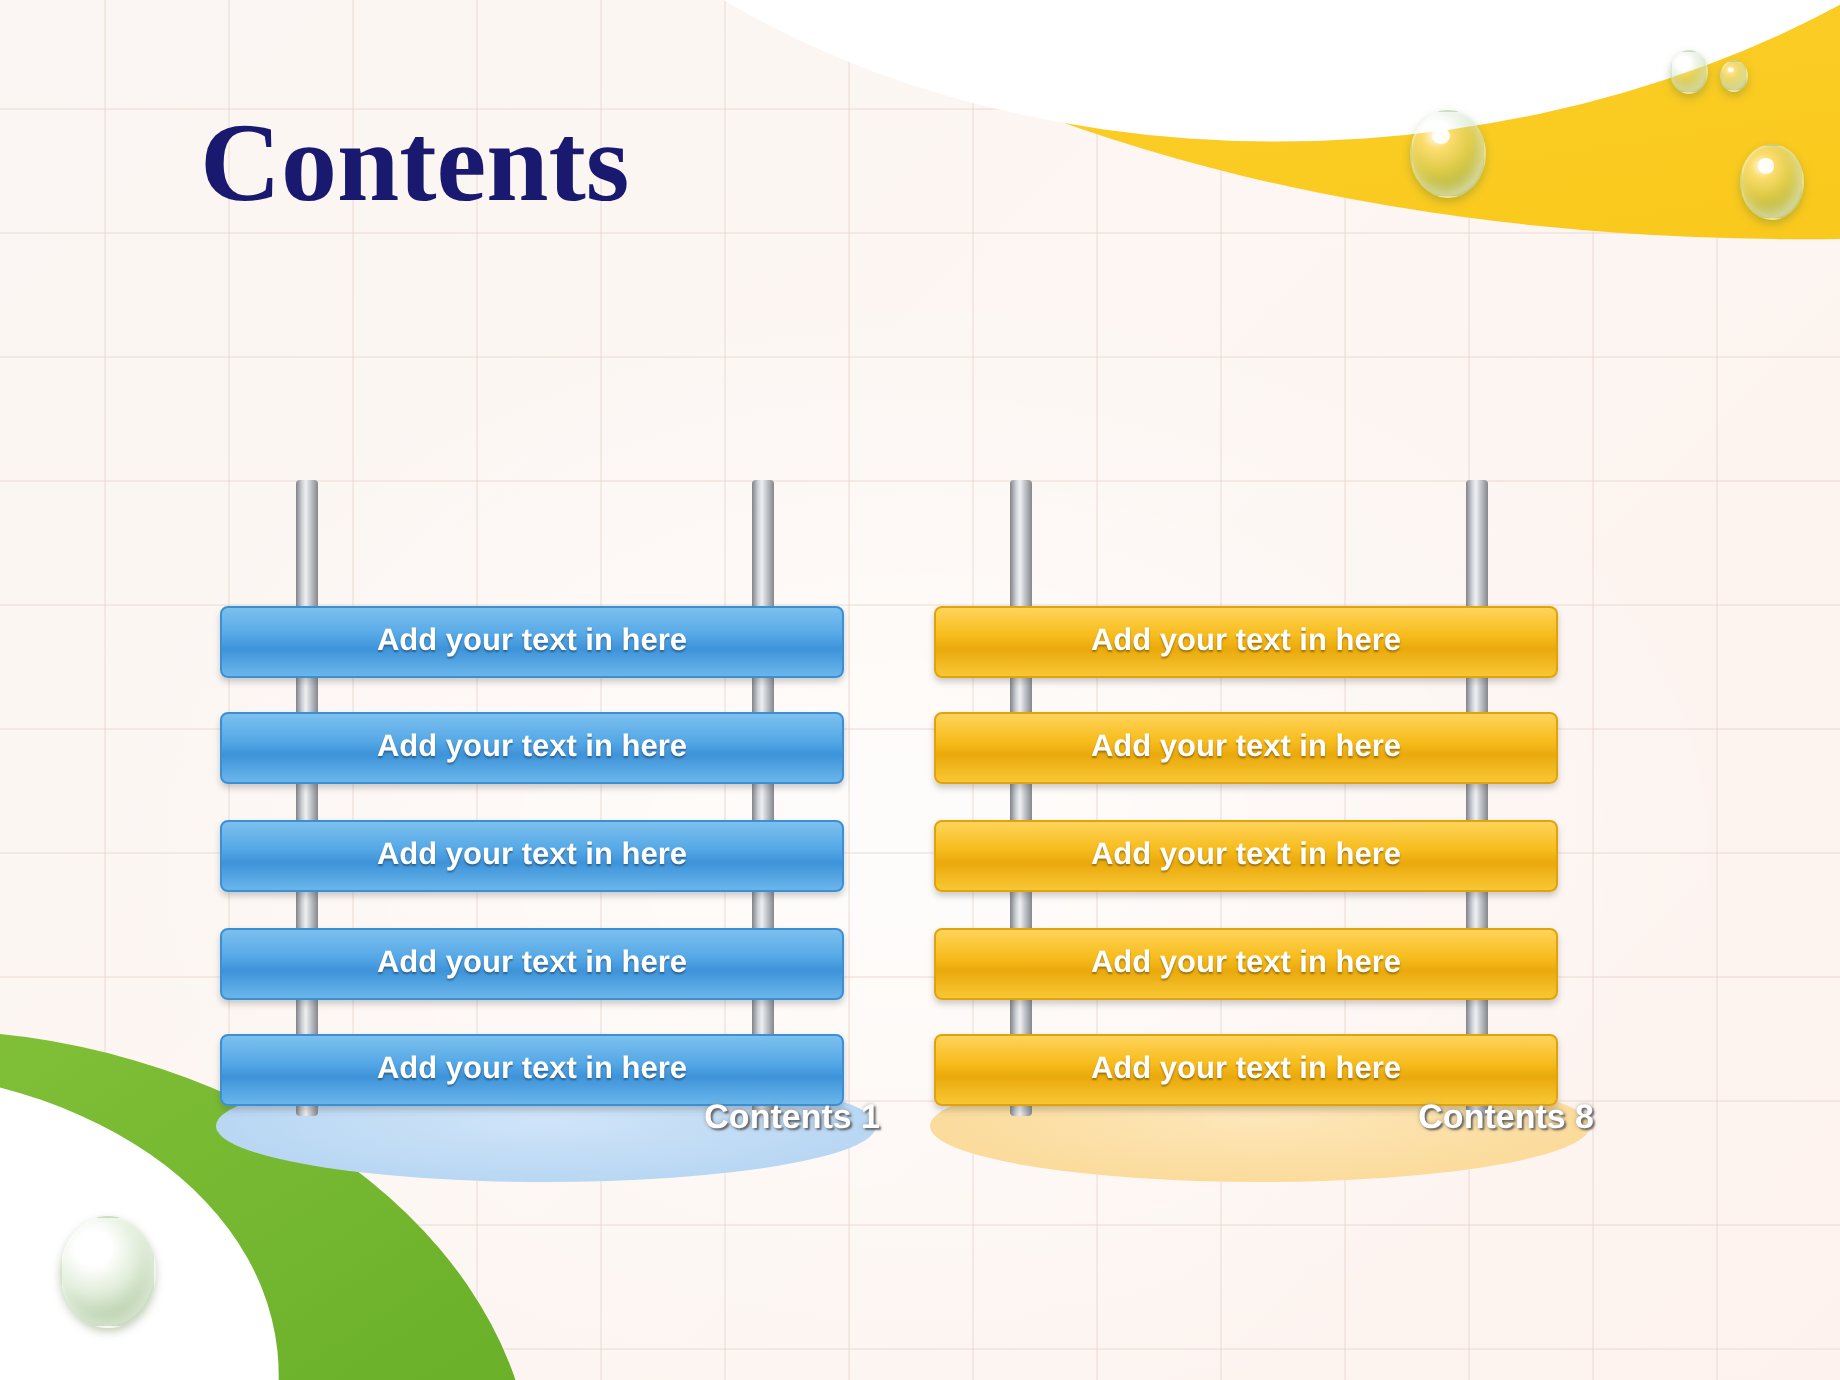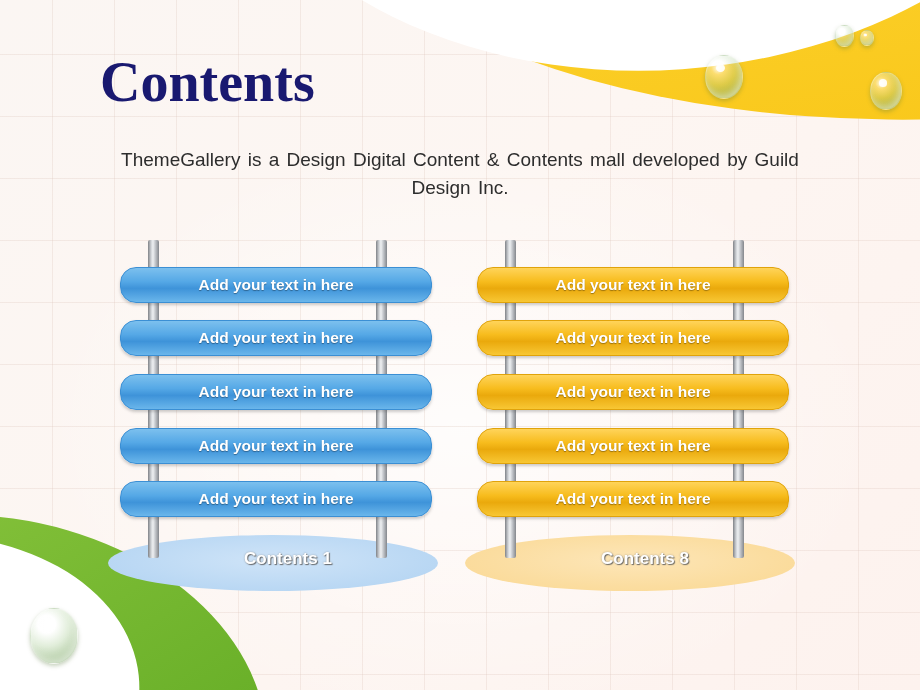--- a/index.html
+++ b/index.html
@@ -149,53 +149,54 @@
     width: 11px;
     height: 318px;
     background: linear-gradient(to right, #7f8287 0%, #cfd2d6 28%, #eef0f2 45%, #b9bcc1 72%, #84878c 100%);
     border-radius: 2px;
   }
   .post.left-post { left: 40px; }
   .post.right-post { left: 268px; }
 
   .plank {
     position: absolute;
-    left: 12px;
+    left: 2px;
     width: 310px;
     height: 34px;
-    border-radius: 16px;
+    border-radius: 4px;
     display: flex;
     align-items: center;
     justify-content: center;
     color: #ffffff;
     font-size: 15.5px;
     font-weight: bold;
     text-shadow: 0 1px 1px rgba(0,0,0,0.35);
     box-shadow: 0 2px 3px rgba(80,80,80,0.28);
+    margin-top: 36px;
   }
   .plank.blue {
     background: linear-gradient(to bottom, #7cc0ee 0%, #55a8e6 40%, #3e93d9 60%, #6ab6eb 100%);
     border: 1px solid #3b8fd4;
   }
   .plank.orange {
     background: linear-gradient(to bottom, #ffd45a 0%, #f7bc1d 40%, #eaa90c 60%, #f8c734 100%);
     border: 1px solid #e0a30b;
   }
   .p0 { top: 27px; }
   .p1 { top: 80px; }
   .p2 { top: 134px; }
   .p3 { top: 188px; }
   .p4 { top: 241px; }
 
   .group-label {
     position: absolute;
     top: 309px;
-    left: 15px;
+    left: 2px;
     width: 330px;
-    text-align: center;
+    text-align: right;
     font-size: 17px;
     font-weight: bold;
     color: #ffffff;
     text-shadow: 1px 1px 1px rgba(90,90,90,0.85), 0 0 2px rgba(120,120,120,0.6);
   }
 </style>
 </head>
 <body>
 
 <div id="slide">
@@ -209,21 +210,20 @@
   <div id="swoosh-green"></div>
   <div id="swoosh-white-bl"></div>
 
   <div class="drop" id="drop-1"></div>
   <div class="drop" id="drop-2"></div>
   <div class="drop" id="drop-3"></div>
   <div class="drop" id="drop-4"></div>
   <div class="drop" id="drop-5"></div>
 
   <div id="page-title">Contents</div>
-  <div id="subtitle">ThemeGallery is a Design Digital Content &amp; Contents mall developed by Guild Design Inc.</div>
 
   <div class="sign-group" id="group-left">
     <div class="ellipse"></div>
     <div class="post left-post"></div>
     <div class="post right-post"></div>
 
     <div class="plank blue p0">
       <span>Add your text in here</span>
     </div>
     <div class="plank blue p1">

